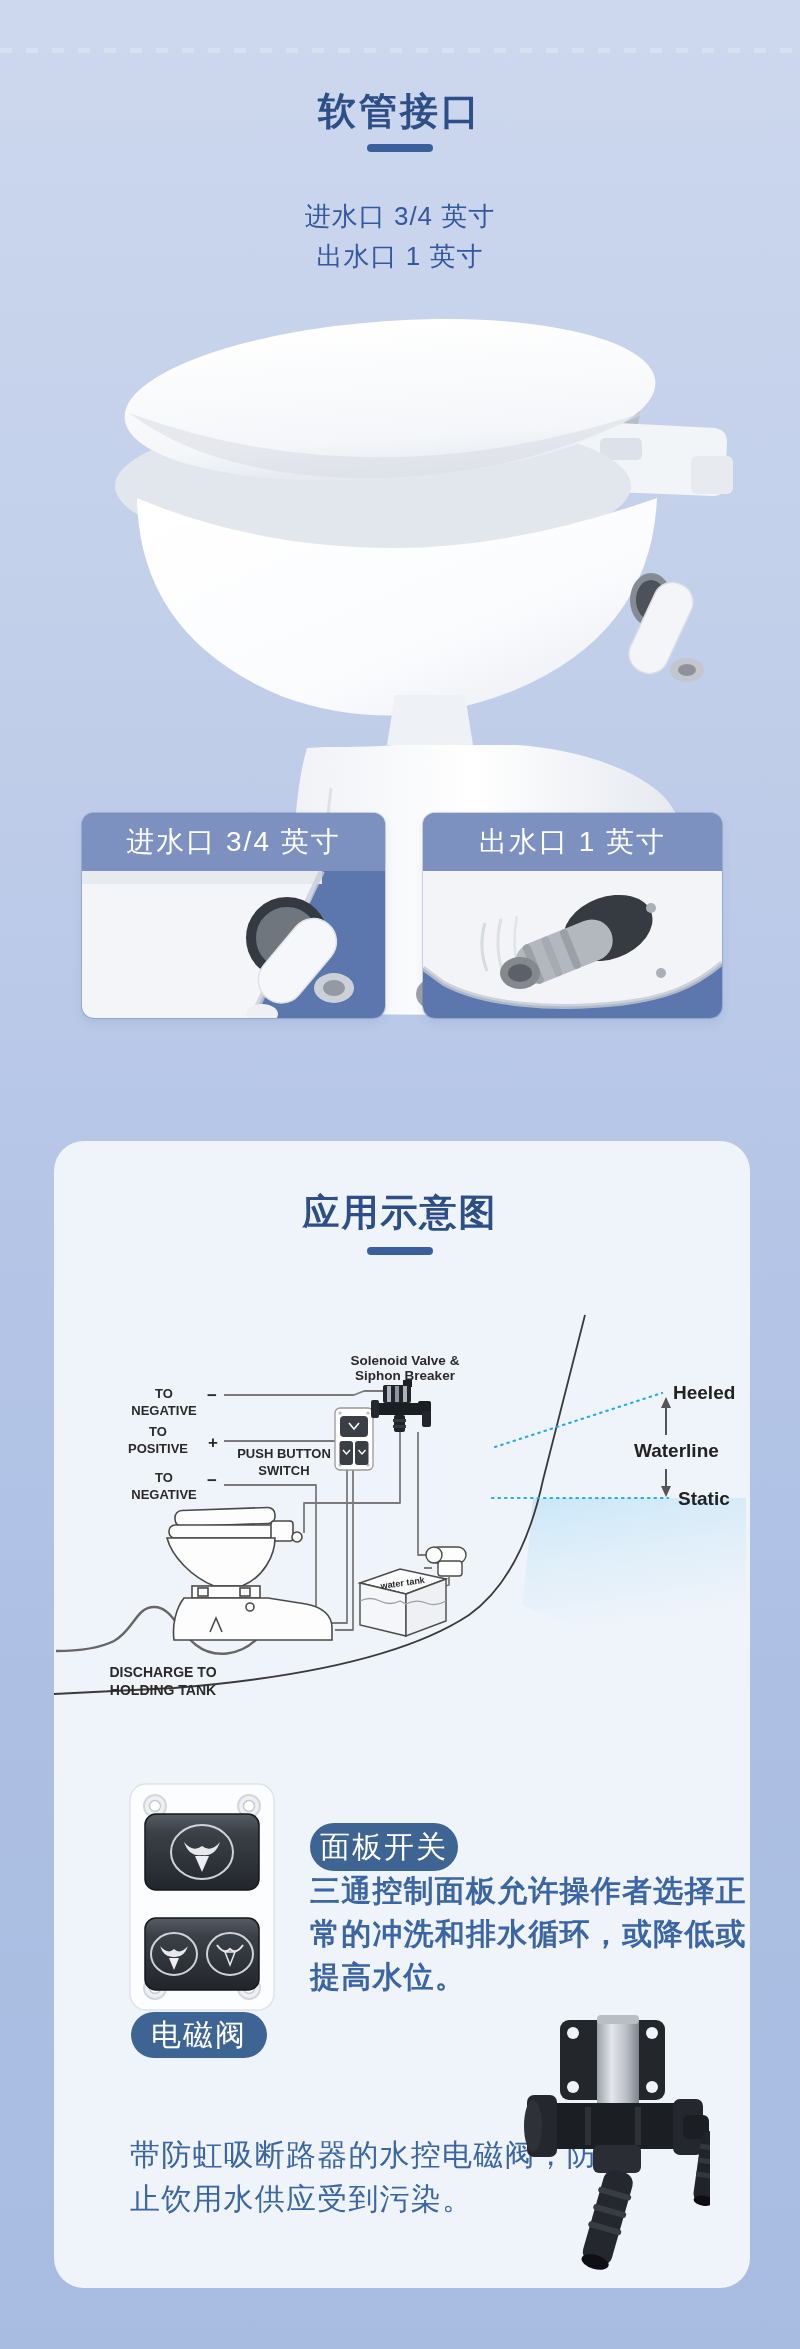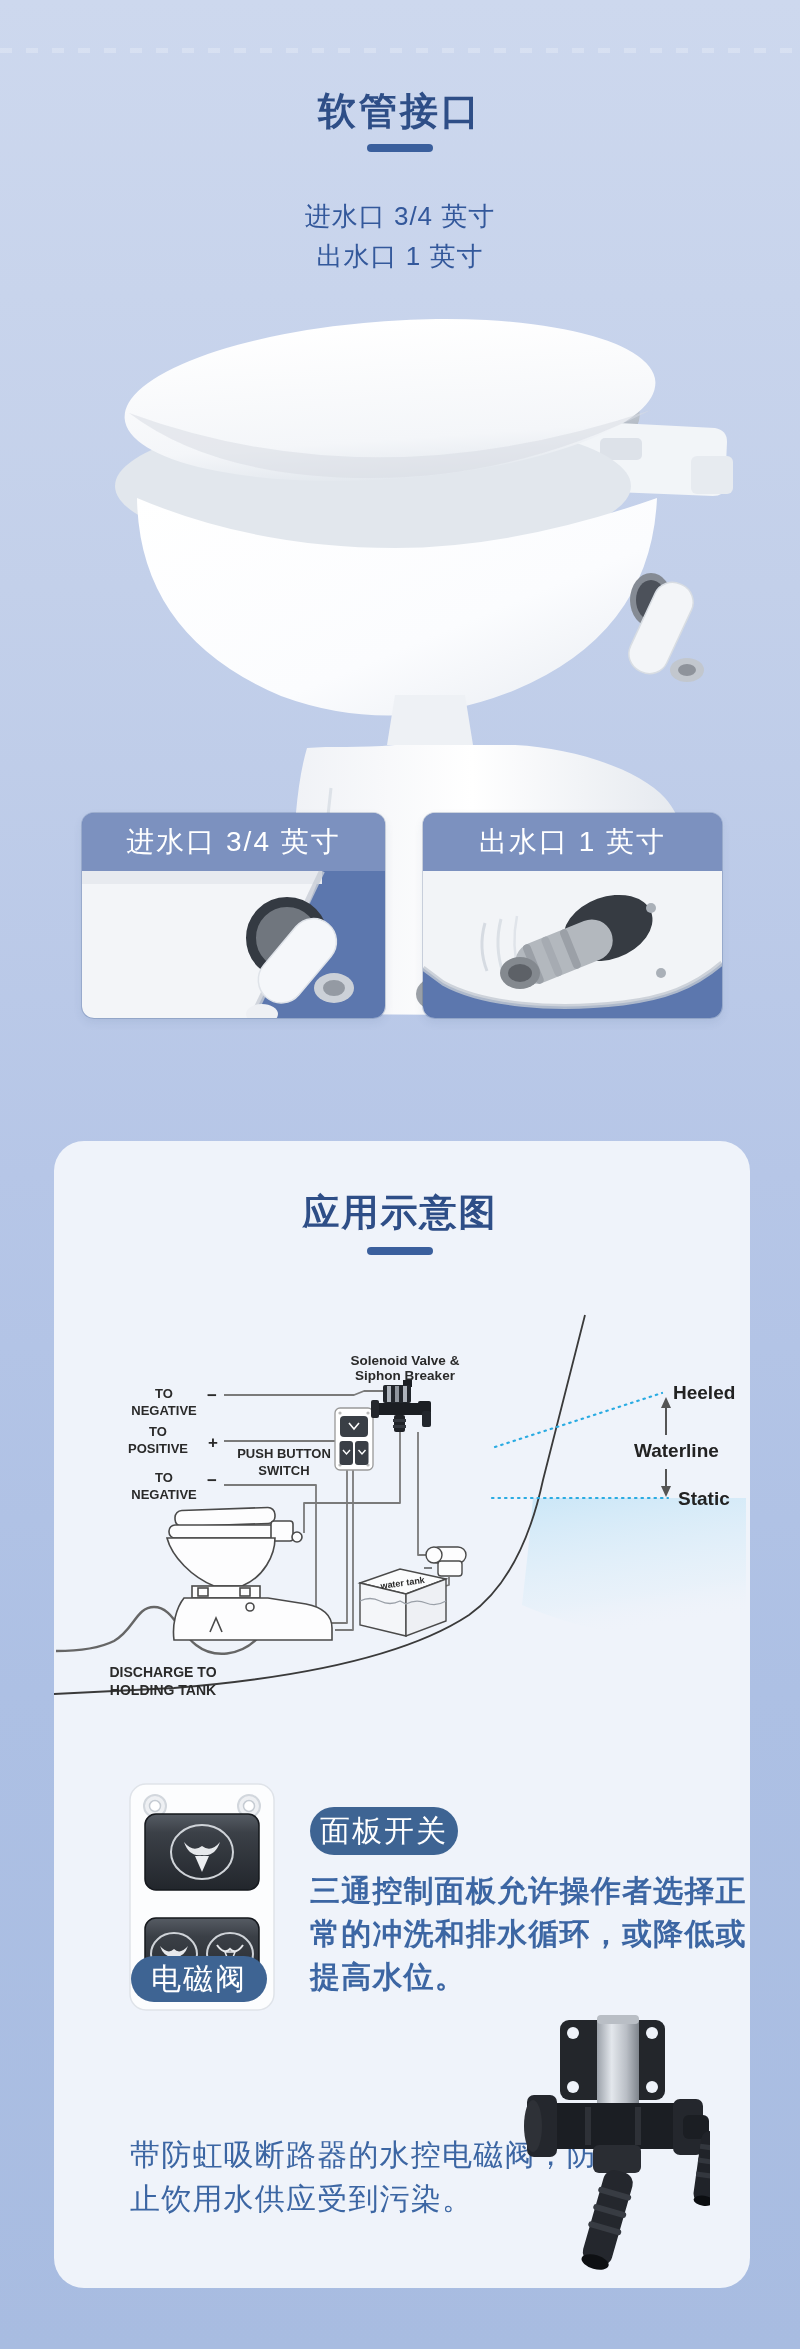--- a/index.html
+++ b/index.html
@@ -20,21 +20,21 @@
   
   .cu-card{top:813px;height:205px;border-radius:12px;overflow:hidden;z-index:3;
     box-shadow:0 0 0 1px rgba(52,76,122,.22), 0 4px 10px rgba(52,76,122,.10);}
   .cu-card svg{position:absolute;left:0;top:0;}
   .cu-header{position:absolute;left:0;top:0;width:100%;height:58px;background:rgba(126,146,192,.96);
     color:#ffffff;font-size:28px;letter-spacing:2px;text-align:center;line-height:58px;z-index:2;}
   
   .app-card{left:54px;top:1141px;width:696px;height:1147px;background:#eff3fa;border-radius:30px;z-index:2;}
   .app-title{left:0;top:1188px;width:800px;text-align:center;font-size:37px;font-weight:bold;color:#2e4e87;letter-spacing:2px;z-index:4;}
   .badge{height:48px;border-radius:24px;background:#3e6493;color:#fff;font-size:30px;letter-spacing:2px;
-    display:flex;align-items:center;justify-content:center;z-index:4;}
+    display:flex;align-items:center;justify-content:center;z-index:4;margin-top:16px;}
   .feature-text{font-size:30px;line-height:43px;color:#3c66a3;letter-spacing:1.2px;z-index:4;}
   .z4{z-index:4;}
   .z1{z-index:1;}
 </style>
 </head>
 <body>
 
 <div id="screen">
 
   <div class="abs texture-row"></div>
@@ -326,21 +326,21 @@
         <ellipse cx="103" cy="176" rx="23" ry="21" fill="none" stroke="#cfd3d8" stroke-width="2"></ellipse>
         <path d="M 90 167 Q 97 177 103 171 Q 109 177 116 167" stroke="#e6e8eb" stroke-width="2" fill="none"></path>
         <path d="M 98 174 L 108 174 L 103 187 Z" fill="none" stroke="#e6e8eb" stroke-width="1.5"></path>
       </g>
     </svg>
   </div>
 
   <div class="abs badge" style="left:310px;top:1807px;width:148px;">面板开关</div>
   <div class="abs feature-text" style="left:310px;top:1869px;width:455px;font-weight:bold;">三通控制面板允许操作者选择正常的冲洗和排水循环，或降低或提高水位。</div>
 
-  <div class="abs badge" style="left:131px;top:1956px;width:136px;height:46px;border-radius:23px;">电磁阀</div>
+  <div class="abs badge" style="left:131px;top:1996px;width:136px;height:46px;border-radius:23px;">电磁阀</div>
   <div class="abs feature-text" style="left:130px;top:2133px;width:470px;line-height:44px;">带防虹吸断路器的水控电磁阀，防止饮用水供应受到污染。</div>
 
   <div class="abs z4" style="left:515px;top:2015px;width:195px;height:270px;">
     <svg width="195" height="270" viewBox="0 0 195 270">
       <defs>
         <linearGradient id="silv" x1="0" y1="0" x2="1" y2="0">
           <stop offset="0" stop-color="#9ba1a9"></stop>
             <stop offset="0.35" stop-color="#e3e7ec"></stop>
             <stop offset="0.7" stop-color="#b9bec5"></stop>
             <stop offset="1" stop-color="#7e848c"></stop>

